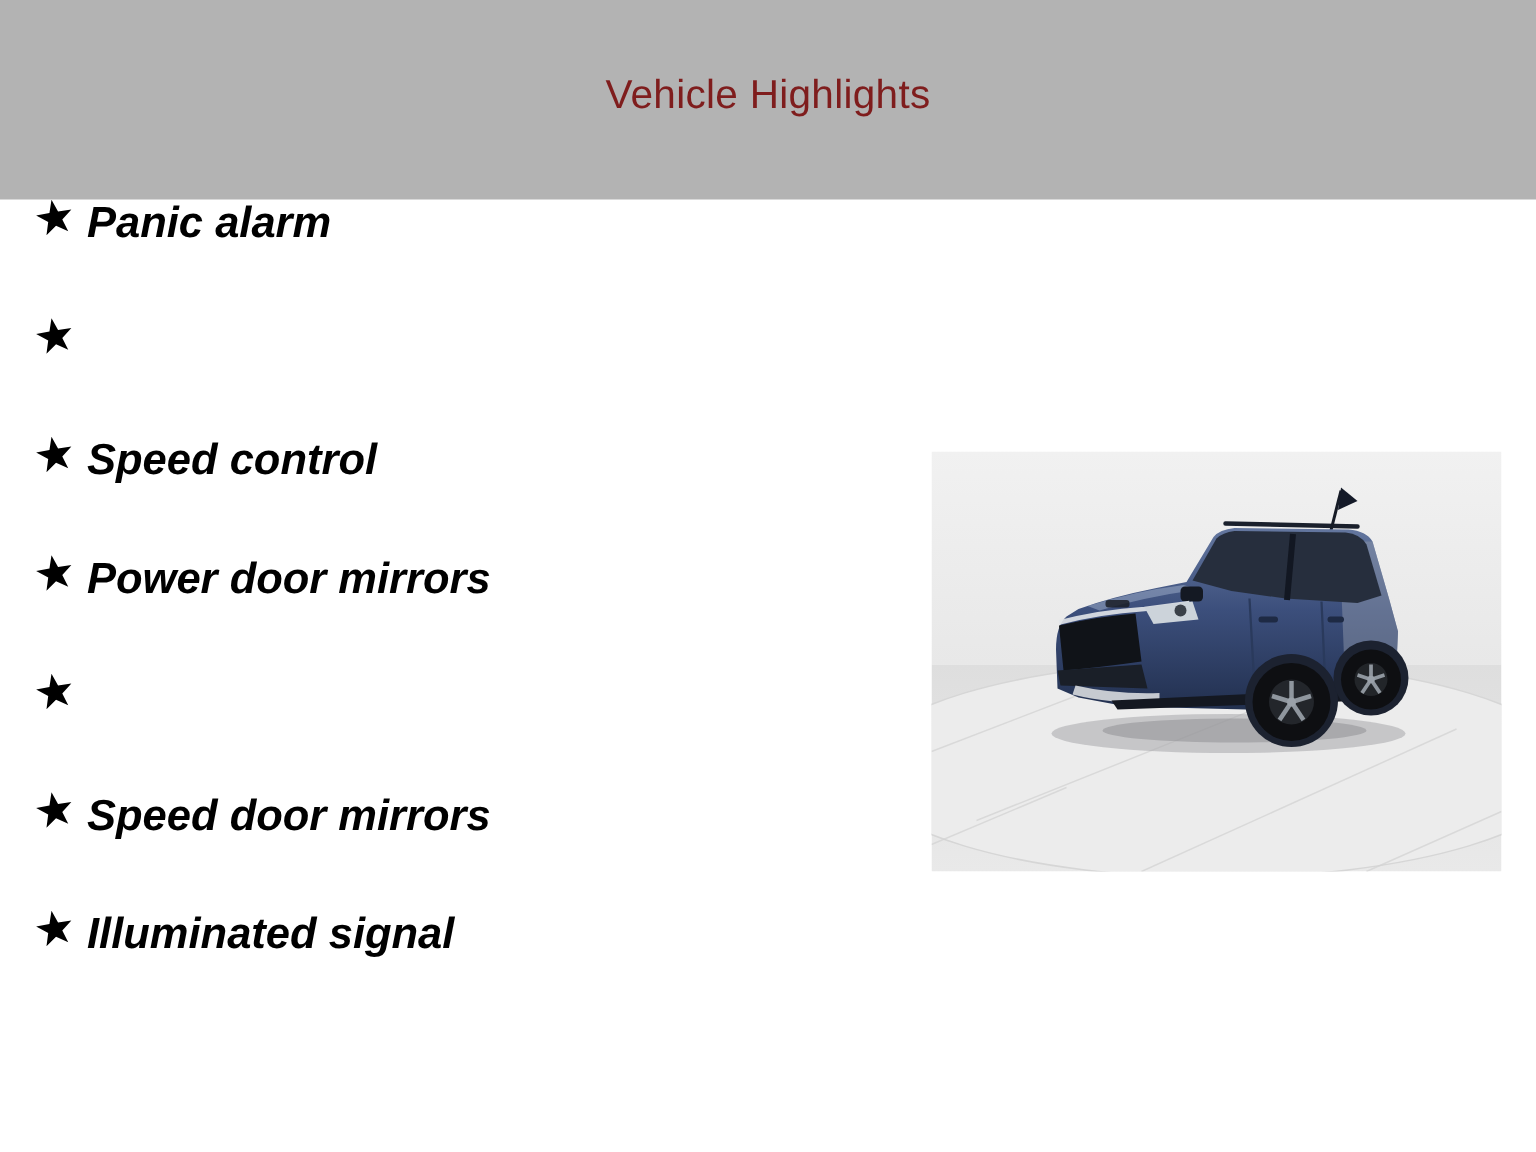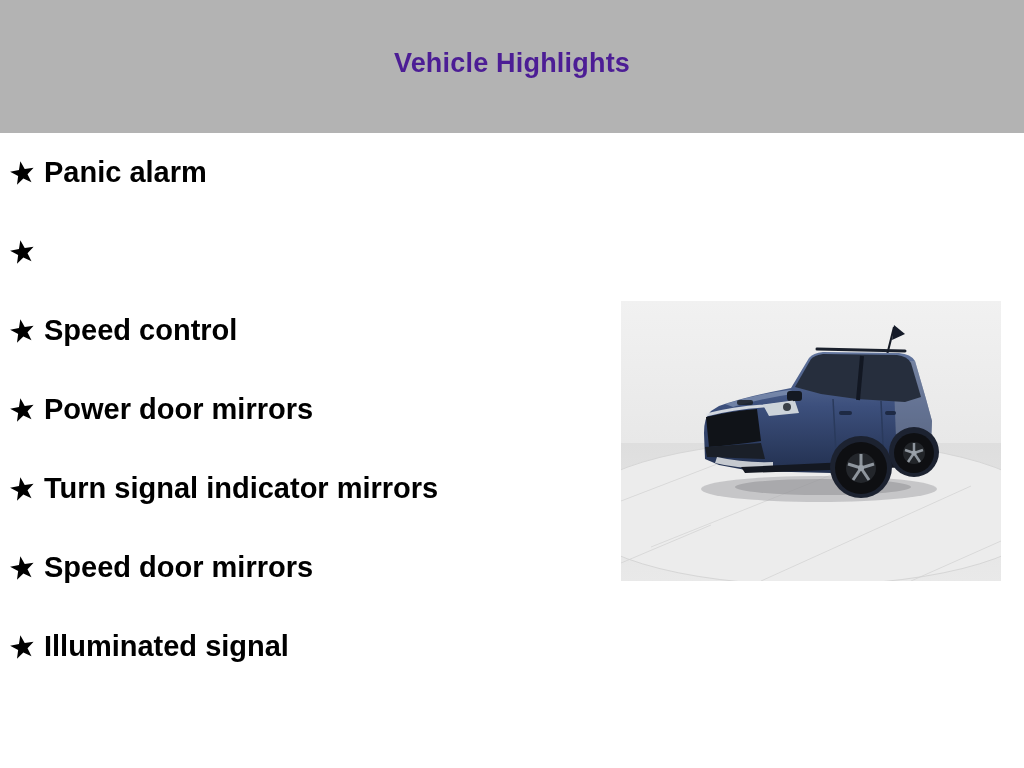--- a/index.html
+++ b/index.html
@@ -10,31 +10,32 @@
     font-family:"Liberation Sans", sans-serif;
     overflow:hidden;
   }
   .header {
     position:absolute; top:0; left:0;
     width:1024px; height:133px;
     background:#b3b3b3;
     display:flex; align-items:center; justify-content:center;
   }
   .header-title {
-    font-size:27px; font-weight:bold; color:#4c1d95;
+    font-size:27px; font-weight:normal; color:#7f1d1d;
     letter-spacing:0.2px;
     margin-top:-6px;
   }
   .feature-list {
     position:absolute; top:133px; left:0; width:620px;
   }
   .feature-row {
     height:79px;
-    display:flex; align-items:center;
-    padding-left:10px;
+    display:flex; 
+    padding-left:24px;
+    font-style:italic;
   }
   .star { width:24px; height:24px; flex:0 0 24px; margin-right:10px; }
   .feature-label {
     font-size:29px; font-weight:bold; color:#000000;
     letter-spacing:0px; white-space:nowrap;
   }
   .vehicle-photo {
     position:absolute; left:621px; top:301px;
     width:380px; height:280px;
   }
@@ -68,21 +69,20 @@
   <div class="feature-row">
     <svg class="star" viewBox="0 0 23 23">
         <polygon points="9.9,0.2 14.1,7.7 22.6,6.4 16.8,12.7 20.6,20.3 12.8,16.7 6.7,22.8 7.8,14.3 0.1,10.3 8.6,8.7" fill="#000000"></polygon>
       </svg>
     <span class="feature-label">Power door mirrors</span>
   </div>
   <div class="feature-row">
     <svg class="star" viewBox="0 0 23 23">
         <polygon points="9.9,0.2 14.1,7.7 22.6,6.4 16.8,12.7 20.6,20.3 12.8,16.7 6.7,22.8 7.8,14.3 0.1,10.3 8.6,8.7" fill="#000000"></polygon>
       </svg>
-    <span class="feature-label">Turn signal indicator mirrors</span>
   </div>
   <div class="feature-row">
     <svg class="star" viewBox="0 0 23 23">
         <polygon points="9.9,0.2 14.1,7.7 22.6,6.4 16.8,12.7 20.6,20.3 12.8,16.7 6.7,22.8 7.8,14.3 0.1,10.3 8.6,8.7" fill="#000000"></polygon>
       </svg>
     <span class="feature-label">Speed door mirrors</span>
   </div>
   <div class="feature-row">
     <svg class="star" viewBox="0 0 23 23">
         <polygon points="9.9,0.2 14.1,7.7 22.6,6.4 16.8,12.7 20.6,20.3 12.8,16.7 6.7,22.8 7.8,14.3 0.1,10.3 8.6,8.7" fill="#000000"></polygon>

